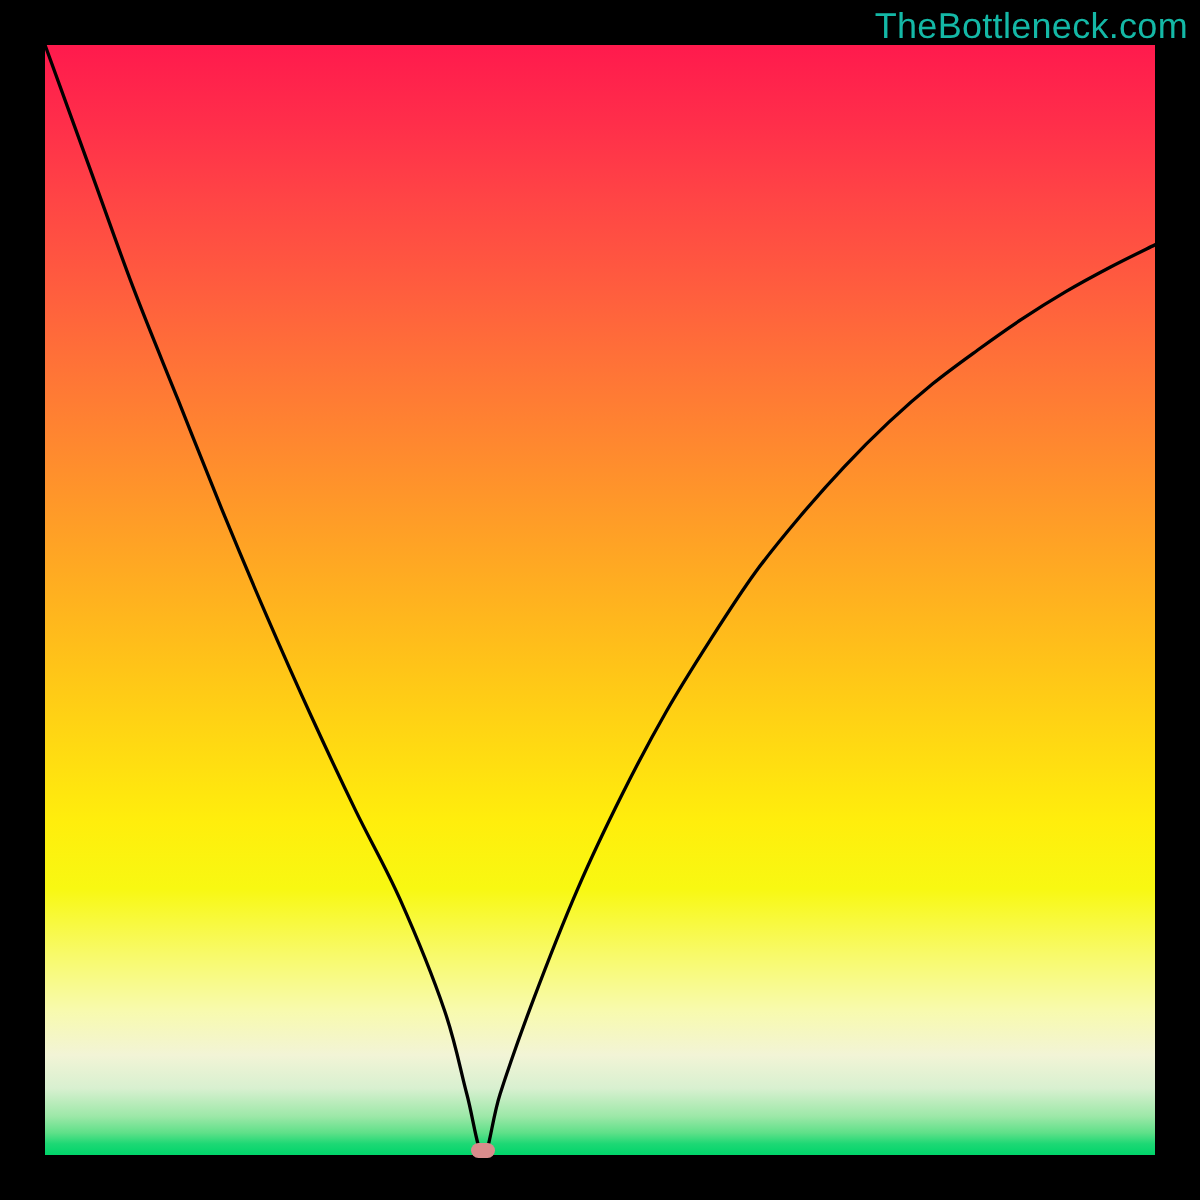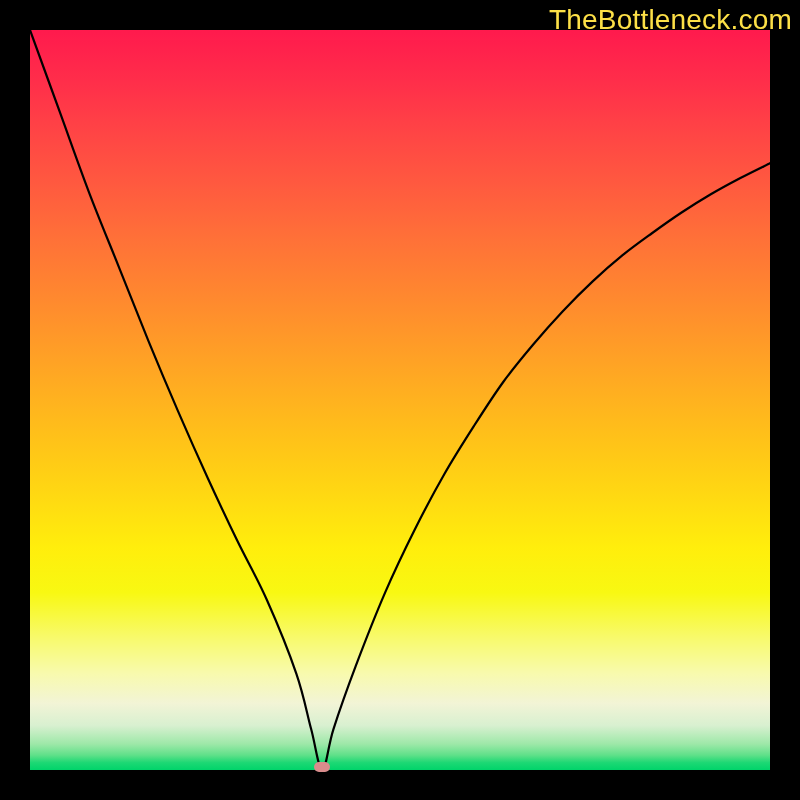--- a/index.html
+++ b/index.html
@@ -58,22 +58,22 @@
     width: 16px;
     height: 10px;
     background: #d98c8c;
     border-radius: 5px;
     transform: translate(-50%, -50%);
   }
   .watermark {
     position: absolute;
     top: 4px;
     right: 8px;
-    color: #fde047;
-    font-size: 28px;
+    color: #14b8a6;
+    font-size: 24px;
     font-weight: 500;
     letter-spacing: 0.2px;
     user-select: none;
   }
 </style>
 </head>
 <body>
 
 <div class="frame">
 

